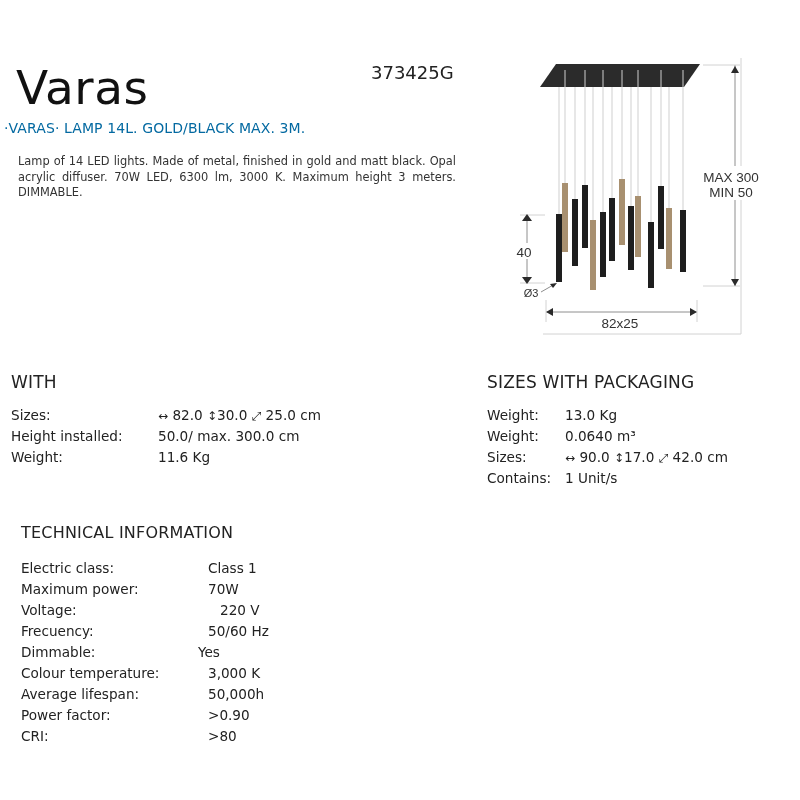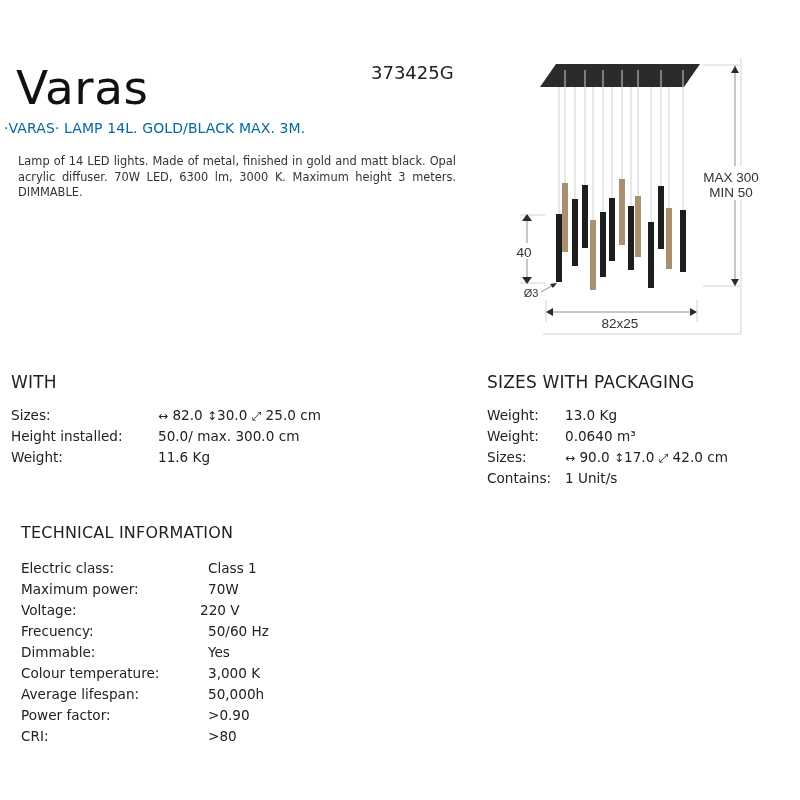--- a/index.html
+++ b/index.html
@@ -140,29 +140,29 @@
     <div class="row" style="left: 21px; top: 559px; width: 300px;">
       <span class="lbl">Electric class:</span>
       <span class="val" style="left: 187px;">Class 1</span>
     </div>
     <div class="row" style="left: 21px; top: 580px; width: 300px;">
       <span class="lbl">Maximum power:</span>
       <span class="val" style="left: 187px;">70W</span>
     </div>
     <div class="row" style="left: 21px; top: 601px; width: 300px;">
       <span class="lbl">Voltage:</span>
-      <span class="val" style="left: 179px;">220 V</span>
+      <span class="val" style="left: 199px;">220 V</span>
     </div>
     <div class="row" style="left: 21px; top: 622px; width: 300px;">
       <span class="lbl">Frecuency:</span>
       <span class="val" style="left: 187px;">50/60 Hz</span>
     </div>
     <div class="row" style="left: 21px; top: 643px; width: 300px;">
       <span class="lbl">Dimmable:</span>
-      <span class="val" style="left: 187px;">Yes</span>
+      <span class="val" style="left: 177px;">Yes</span>
     </div>
     <div class="row" style="left: 21px; top: 664px; width: 300px;">
       <span class="lbl">Colour temperature:</span>
       <span class="val" style="left: 187px;">3,000 K</span>
     </div>
     <div class="row" style="left: 21px; top: 685px; width: 300px;">
       <span class="lbl">Average lifespan:</span>
       <span class="val" style="left: 187px;">50,000h</span>
     </div>
     <div class="row" style="left: 21px; top: 706px; width: 300px;">

